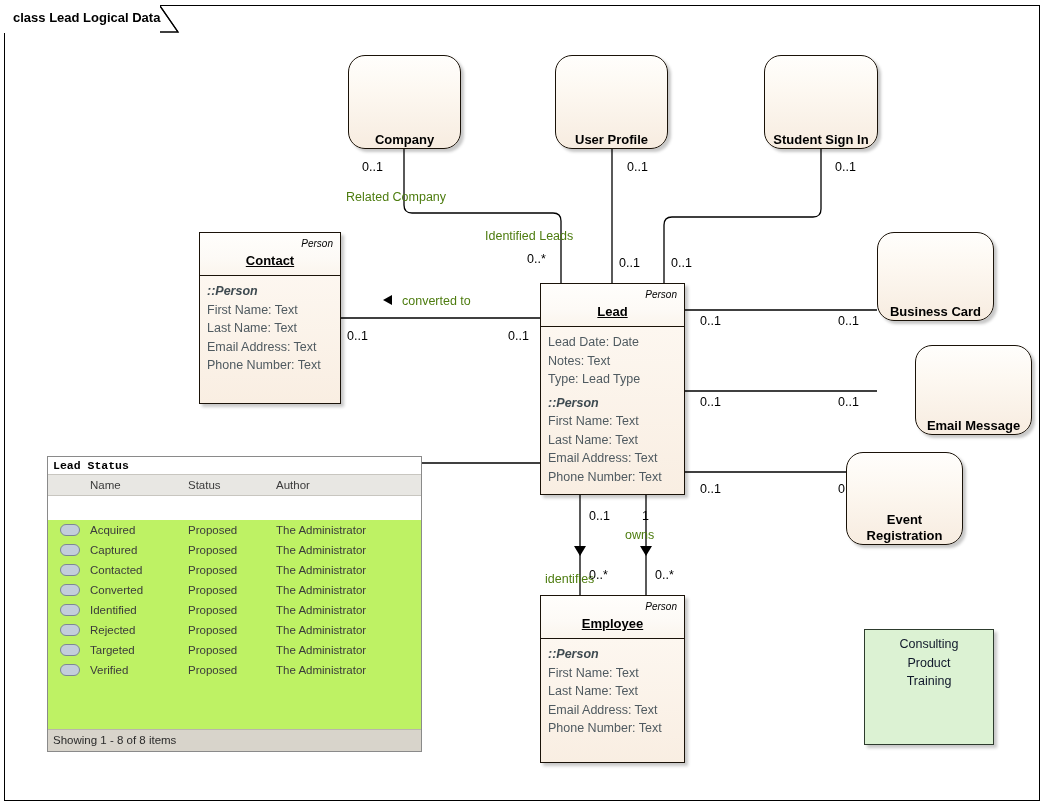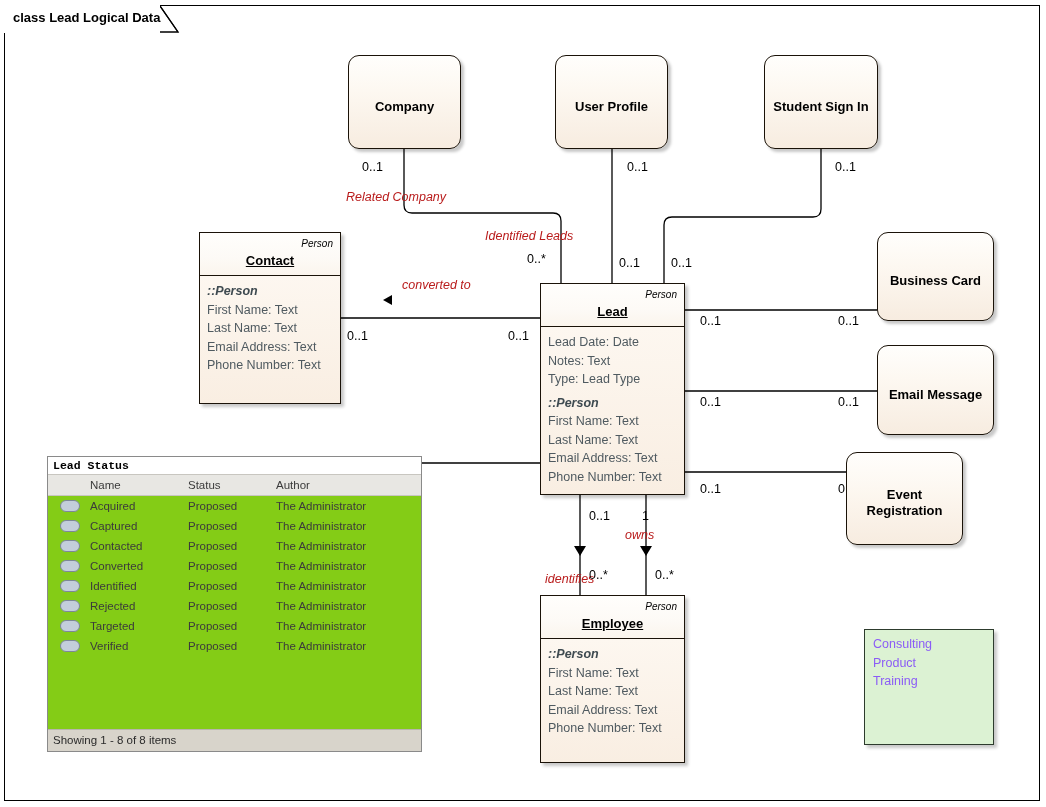--- a/index.html
+++ b/index.html
@@ -20,24 +20,24 @@
     box-sizing:border-box;
     background:#fff;
     padding:5px 0 0 9px;
     font-size:13px;font-weight:bold;color:#000;
     white-space:nowrap;
   }
   
   .node{position:absolute;box-sizing:border-box;}
   .simple-box{
     border:1.4px solid #1a1208;
-    border-radius:11px;
+    border-radius:17px;
     background:linear-gradient(180deg,#fffefc 0%,#fdf8f1 38%,#f7ece0 100%);
     box-shadow:3px 3px 3px rgba(0,0,0,0.22);
-    display:flex;align-items:center;justify-content:center;
+    display:flex;align-items:flex-end;justify-content:center;
     padding-top:9px;
   }
   .simple-box .title{
     font-size:13px;font-weight:bold;color:#000;text-align:center;line-height:16px;
   }
   .class-box{
     border:1.4px solid #1a1208;
     background:#fdf6ee;
     box-shadow:3px 3px 3px rgba(0,0,0,0.22);
     display:flex;flex-direction:column;
@@ -72,57 +72,57 @@
     box-shadow:3px 3px 3px rgba(0,0,0,0.22);
     display:flex;flex-direction:column;
   }
   .enum-head{
     background:#e2f5da;border-bottom:1.2px solid #2d3b2d;
     padding:6px 6px 7px 6px;text-align:center;
   }
   .enum-stereo{font-size:12px;color:#000;line-height:15px;}
   .enum-name{font-size:13px;font-weight:bold;color:#000;line-height:17px;}
   .enum-body{padding:5px 8px 4px 8px;background:#dcf2d3;flex:1;}
-  .enum-lit{font-size:12.5px;color:#8b5cf6;line-height:18.5px;}
+  .enum-lit{font-size:12.5px;color:#0f172a;line-height:18.5px;text-align:center;}
   
   .list-widget{
     border:1px solid #8a8a8a;background:#ffffff;
     display:flex;flex-direction:column;
   }
   .list-title{
     height:17px;line-height:17px;padding-left:5px;
     font-size:11.5px;font-weight:bold;color:#000;background:#ffffff;font-family:Liberation Mono, monospace;
   }
   .list-head{
     display:flex;background:#e8e7e3;height:20px;align-items:center;
     border-top:1px solid #c8c6c0;border-bottom:1px solid #c8c6c0;
   }
   .list-head div{font-size:11.5px;color:#3b3b3b;}
   .col-ic{width:42px;flex:0 0 42px;}
   .col-nm{width:98px;flex:0 0 98px;}
   .col-st{width:88px;flex:0 0 88px;}
   .col-au{flex:1;}
-  .list-rows{flex:1;background:#84cc16;}
+  .list-rows{flex:1;background:#bef264;margin-top:24px;}
   .list-row{display:flex;height:20px;align-items:center;}
   .list-row div{font-size:11.5px;color:#3b3b3b;white-space:nowrap;}
   .pill{
     width:18px;height:10px;border-radius:6px;
     background:#c3cedb;border:1px solid #7d8896;
     margin-left:12px;
   }
   .list-foot{
     height:21px;line-height:21px;background:#d8d4cb;
     border-top:1px solid #b9b5ac;
     font-size:11.5px;color:#2b2b2b;padding-left:5px;
   }
   .mult{
     position:absolute;font-size:12.5px;color:#000;white-space:nowrap;line-height:14px;
   }
   .assoc-lbl{
-    position:absolute;font-size:12.5px;color:#b91c1c;white-space:nowrap;line-height:14px;font-style:italic;
+    position:absolute;font-size:12.5px;color:#4d7c0f;white-space:nowrap;line-height:14px;
   }
   .tri-down{
     position:absolute;width:0;height:0;
     border-left:6px solid transparent;border-right:6px solid transparent;
     border-top:10px solid #000;
   }
   .tri-left{
     position:absolute;width:0;height:0;
     border-top:5.5px solid transparent;border-bottom:5.5px solid transparent;
     border-right:9px solid #000;
@@ -172,21 +172,21 @@
   <div class="assoc-lbl" style="left:346px;top:190px;">Related Company</div>
   <div class="assoc-lbl" style="left:485px;top:229px;">Identified Leads</div>
   <div class="mult" style="left:527px;top:252px;">0..*</div>
 
   <div class="mult" style="left:627px;top:160px;">0..1</div>
   <div class="mult" style="left:619px;top:256px;">0..1</div>
 
   <div class="mult" style="left:835px;top:160px;">0..1</div>
   <div class="mult" style="left:671px;top:256px;">0..1</div>
 
-  <div class="assoc-lbl" style="left:402px;top:278px;">converted to</div>
+  <div class="assoc-lbl" style="left:402px;top:294px;">converted to</div>
   <div class="mult" style="left:347px;top:329px;">0..1</div>
   <div class="mult" style="left:508px;top:329px;">0..1</div>
 
   <div class="mult" style="left:700px;top:314px;">0..1</div>
   <div class="mult" style="left:838px;top:314px;">0..1</div>
   <div class="mult" style="left:700px;top:395px;">0..1</div>
   <div class="mult" style="left:838px;top:395px;">0..1</div>
   <div class="mult" style="left:700px;top:482px;">0..1</div>
   <div class="mult" style="left:838px;top:482px;">0..1</div>
 
@@ -207,21 +207,21 @@
   </div>
 
   <div class="node simple-box" style="left:764px;top:55px;width:114px;height:94px;">
     <div class="title">Student Sign In</div>
   </div>
 
   <div class="node simple-box" style="left:877px;top:232px;width:117px;height:89px;">
     <div class="title">Business Card</div>
   </div>
 
-  <div class="node simple-box" style="left:877px;top:345px;width:117px;height:90px;">
+  <div class="node simple-box" style="left:915px;top:345px;width:117px;height:90px;">
     <div class="title">Email Message</div>
   </div>
 
   <div class="node simple-box" style="left:846px;top:452px;width:117px;height:93px;">
     <div class="title">
       <span>Event</span><br>
       <span>Registration</span>
     </div>
   </div>
 

